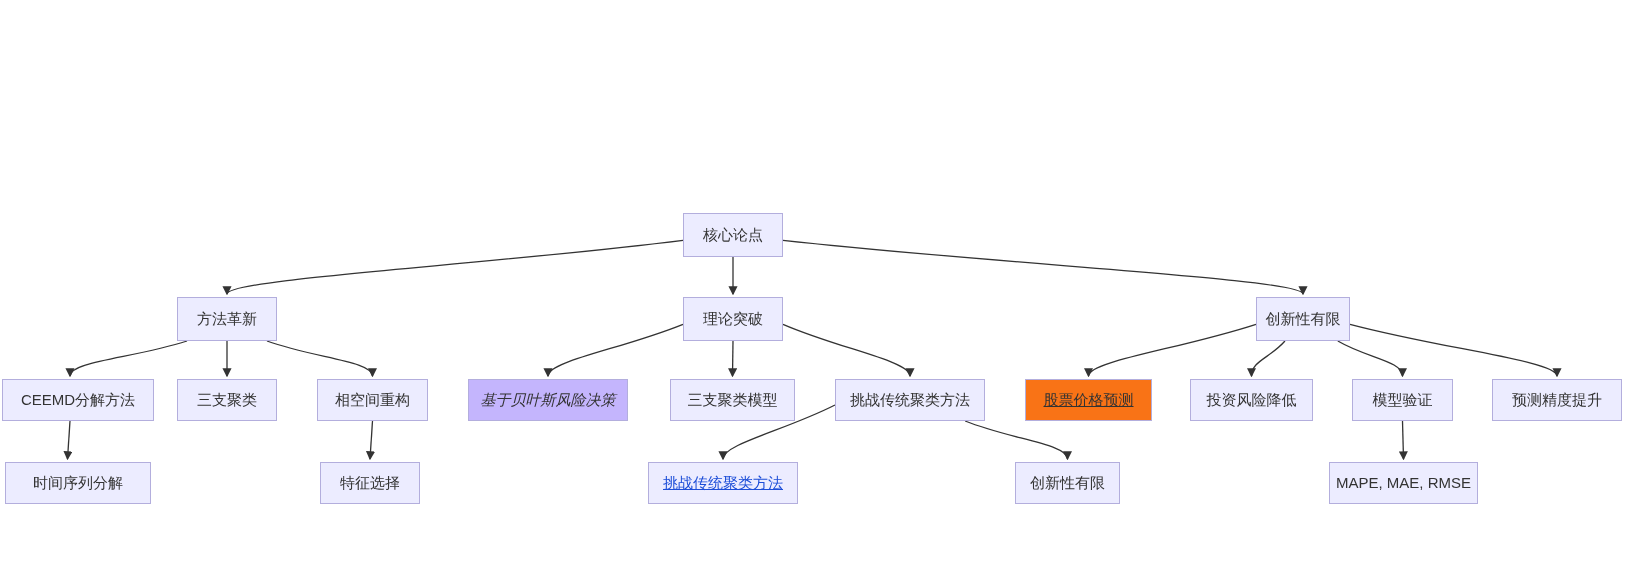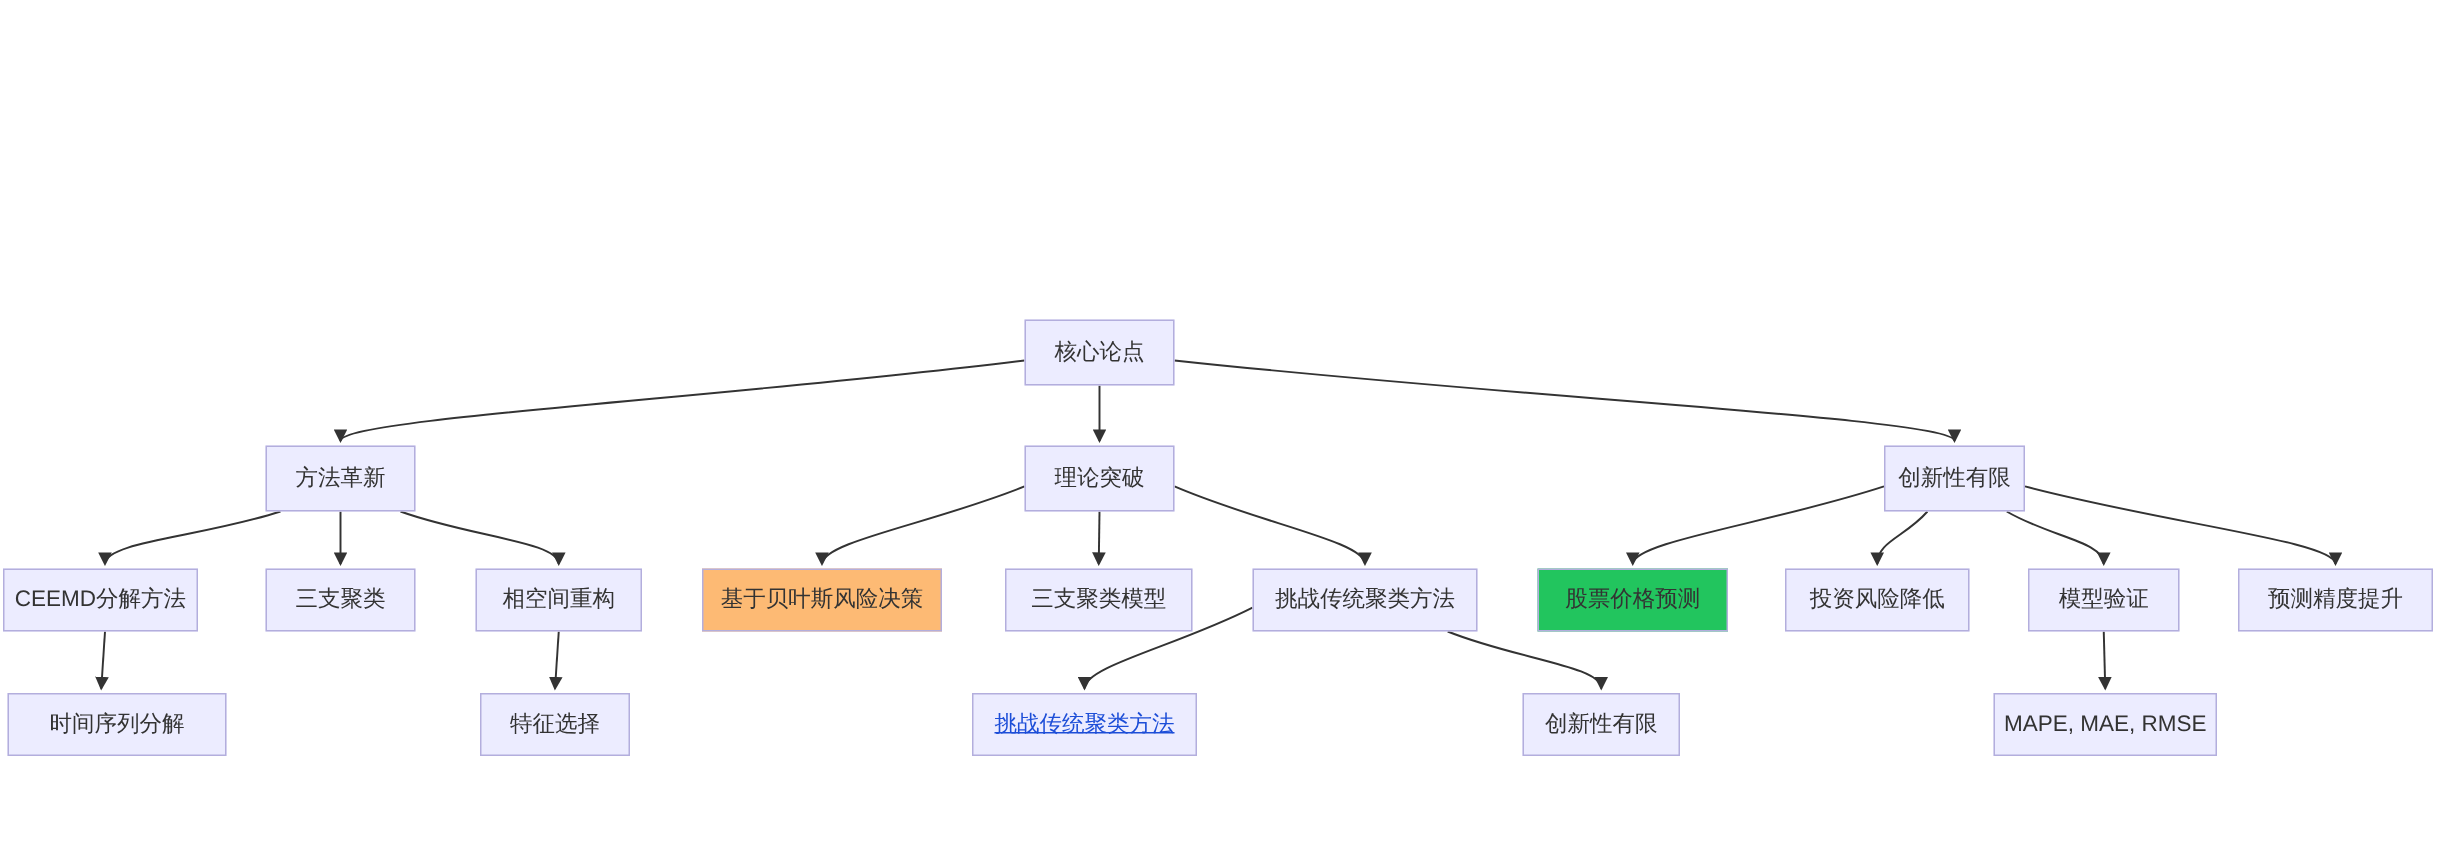--- a/index.html
+++ b/index.html
@@ -60,27 +60,27 @@
       <path d="M965.125,421 C1011.19375,439.45 1067.5,444 1067.5,459" fill="none" stroke="#333333" stroke-width="1.3" marker-end="url(#arrow)"></path>
       <path d="M70,421 L67.5,459" fill="none" stroke="#333333" stroke-width="1.3" marker-end="url(#arrow)"></path>
       <path d="M372.5,421 L370,459" fill="none" stroke="#333333" stroke-width="1.3" marker-end="url(#arrow)"></path>
       <path d="M1402.5,421 L1403.5,459" fill="none" stroke="#333333" stroke-width="1.3" marker-end="url(#arrow)"></path>
     </svg>
   <div id="node-layer">
       <div class="node" style="left: 683px; top: 213px; width: 100px; height: 44px; background: rgb(236, 236, 255); border-color: rgb(179, 174, 221); color: rgb(51, 51, 51);">核心论点</div>
       <div class="node" style="left: 177px; top: 297px; width: 100px; height: 44px; background: rgb(236, 236, 255); border-color: rgb(179, 174, 221); color: rgb(51, 51, 51);">方法革新</div>
       <div class="node" style="left: 683px; top: 297px; width: 100px; height: 44px; background: rgb(236, 236, 255); border-color: rgb(179, 174, 221); color: rgb(51, 51, 51);">理论突破</div>
       <div class="node" style="left: 1256px; top: 297px; width: 94px; height: 44px; background: rgb(236, 236, 255); border-color: rgb(179, 174, 221); color: rgb(51, 51, 51);">创新性有限</div>
-      <div class="node" style="left: 2px; top: 379px; width: 130px; height: 42px; background: rgb(236, 236, 255); border-color: rgb(179, 174, 221); color: rgb(51, 51, 51);">CEEMD分解方法</div>
+      <div class="node" style="left: 2px; top: 379px; width: 152px; height: 42px; background: rgb(236, 236, 255); border-color: rgb(179, 174, 221); color: rgb(51, 51, 51);">CEEMD分解方法</div>
       <div class="node" style="left: 177px; top: 379px; width: 100px; height: 42px; background: rgb(236, 236, 255); border-color: rgb(179, 174, 221); color: rgb(51, 51, 51);">三支聚类</div>
       <div class="node" style="left: 317px; top: 379px; width: 111px; height: 42px; background: rgb(236, 236, 255); border-color: rgb(179, 174, 221); color: rgb(51, 51, 51);">相空间重构</div>
-      <div class="node" style="left: 468px; top: 379px; width: 160px; height: 42px; background: #fdba74; border-color: rgb(179, 174, 221); color: rgb(51, 51, 51);">基于贝叶斯风险决策</div>
+      <div class="node" style="left: 468px; top: 379px; width: 160px; height: 42px; background: #c4b5fd; border-color: rgb(179, 174, 221); color: rgb(51, 51, 51); font-style: italic;">基于贝叶斯风险决策</div>
       <div class="node" style="left: 670px; top: 379px; width: 125px; height: 42px; background: rgb(236, 236, 255); border-color: rgb(179, 174, 221); color: rgb(51, 51, 51);">三支聚类模型</div>
       <div class="node" style="left: 835px; top: 379px; width: 150px; height: 42px; background: rgb(236, 236, 255); border-color: rgb(179, 174, 221); color: rgb(51, 51, 51);">挑战传统聚类方法</div>
-      <div class="node" style="left: 1025px; top: 379px; width: 127px; height: 42px; background: #22c55e; border-color: rgb(179, 174, 221); color: rgb(51, 51, 51);">股票价格预测</div>
+      <div class="node" style="left: 1025px; top: 379px; width: 127px; height: 42px; background: #f97316; border-color: rgb(179, 174, 221); color: rgb(51, 51, 51); text-decoration: underline;">股票价格预测</div>
       <div class="node" style="left: 1190px; top: 379px; width: 123px; height: 42px; background: rgb(236, 236, 255); border-color: rgb(179, 174, 221); color: rgb(51, 51, 51);">投资风险降低</div>
       <div class="node" style="left: 1352px; top: 379px; width: 101px; height: 42px; background: rgb(236, 236, 255); border-color: rgb(179, 174, 221); color: rgb(51, 51, 51);">模型验证</div>
       <div class="node" style="left: 1492px; top: 379px; width: 130px; height: 42px; background: rgb(236, 236, 255); border-color: rgb(179, 174, 221); color: rgb(51, 51, 51);">预测精度提升</div>
       <div class="node" style="left: 5px; top: 462px; width: 146px; height: 42px; background: rgb(236, 236, 255); border-color: rgb(179, 174, 221); color: rgb(51, 51, 51);">时间序列分解</div>
       <div class="node" style="left: 320px; top: 462px; width: 100px; height: 42px; background: rgb(236, 236, 255); border-color: rgb(179, 174, 221); color: rgb(51, 51, 51);">特征选择</div>
       <div class="node" style="left: 648px; top: 462px; width: 150px; height: 42px; background: rgb(236, 236, 255); border-color: rgb(179, 174, 221); color: #1d4ed8; text-decoration: underline;">挑战传统聚类方法</div>
       <div class="node" style="left: 1015px; top: 462px; width: 105px; height: 42px; background: rgb(236, 236, 255); border-color: rgb(179, 174, 221); color: rgb(51, 51, 51);">创新性有限</div>
       <div class="node" style="left: 1329px; top: 462px; width: 149px; height: 42px; background: rgb(236, 236, 255); border-color: rgb(179, 174, 221); color: rgb(51, 51, 51);">MAPE, MAE, RMSE</div>
     </div>
 </div>

